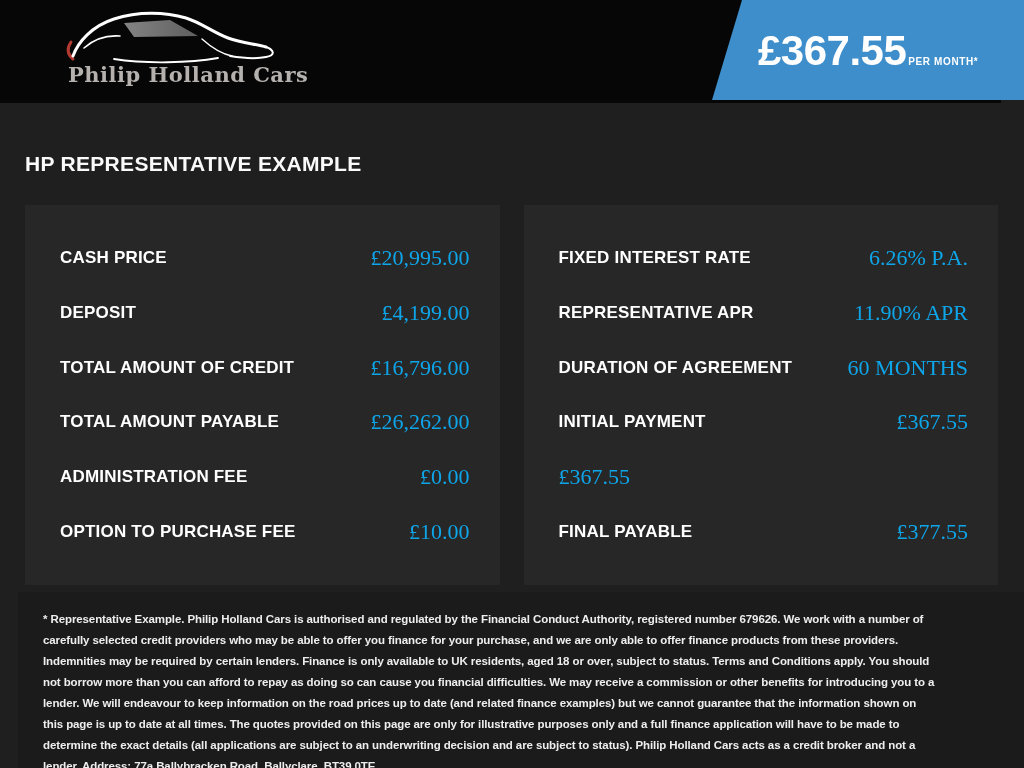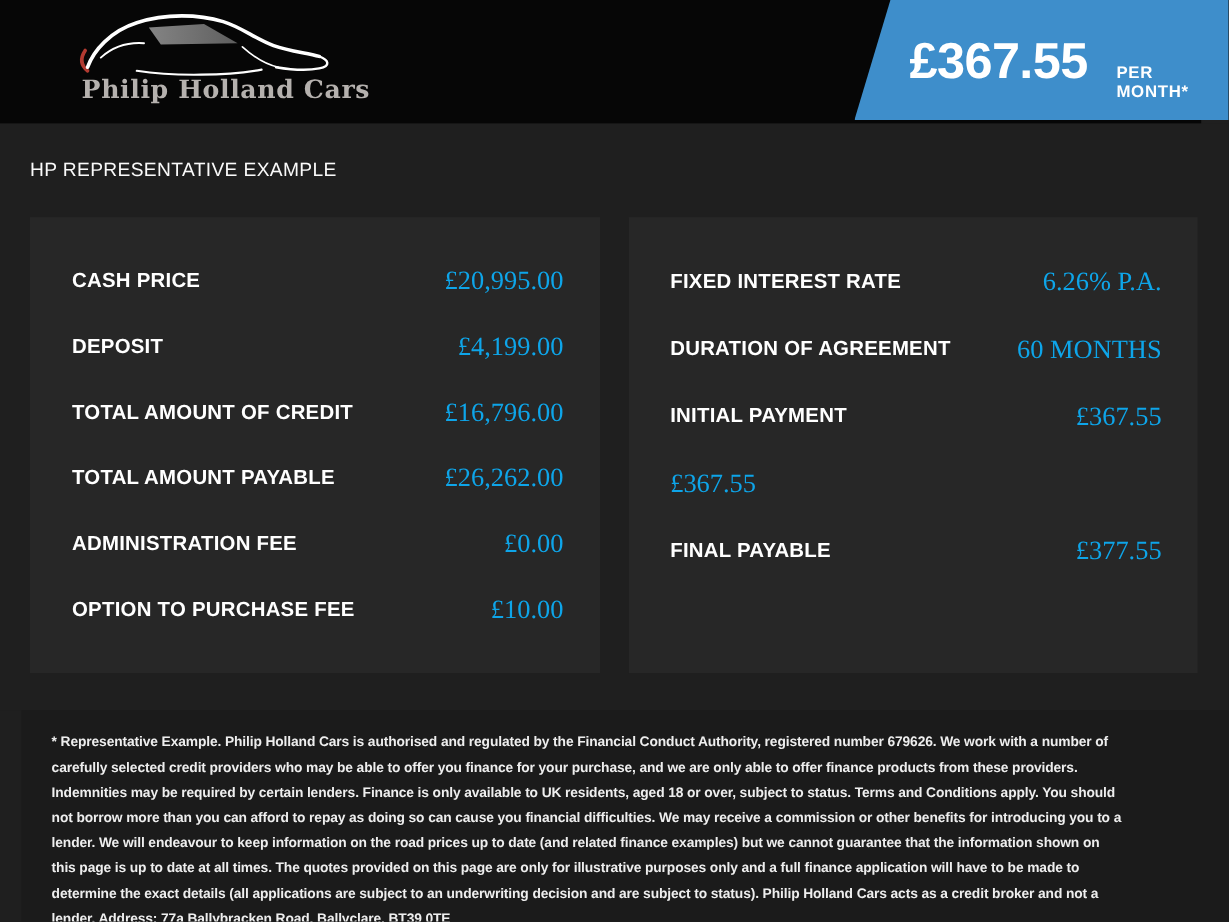--- a/index.html
+++ b/index.html
@@ -47,38 +47,38 @@
   }
   .price-amount {
     color: #ffffff;
     font-size: 42px;
     font-weight: 700;
     line-height: 1;
     letter-spacing: -0.5px;
   }
   .price-period {
     color: #ffffff;
-    font-size: 14px;
+    font-size: 10px;
     font-weight: 700;
     letter-spacing: 0.6px;
-    margin-left: 24px;
+    margin-left: 2px;
   }
 
   
   .content {
     position: absolute;
     left: 0; top: 103px;
     width: 1024px; height: 489px;
     background: #1f1f1f;
   }
   .page-title {
-    margin: 31px 0 0 25px;
+    margin: 49px 0 0 25px;
     color: #fafafa;
-    font-size: 16px;
-    font-weight: 400;
+    font-size: 21px;
+    font-weight: 700;
     letter-spacing: 0.3px;
   }
   .panels {
     display: flex;
     gap: 24px;
     margin: 29px 26px 0 25px;
   }
   .panel {
     flex: 1;
     height: 380px;
@@ -194,20 +194,24 @@
         <span class="finance-value">£10.00</span>
       </div>
     </div>
 
     <div class="panel">
       <div class="finance-row">
         <span class="finance-label">FIXED INTEREST RATE</span>
         <span class="finance-value">6.26% P.A.</span>
       </div>
       <div class="finance-row">
+        <span class="finance-label">REPRESENTATIVE APR</span>
+        <span class="finance-value">11.90% APR</span>
+      </div>
+      <div class="finance-row">
         <span class="finance-label">DURATION OF AGREEMENT</span>
         <span class="finance-value">60 MONTHS</span>
       </div>
       <div class="finance-row">
         <span class="finance-label">INITIAL PAYMENT</span>
         <span class="finance-value">£367.55</span>
       </div>
       <div class="finance-row">
         <span class="finance-value">£367.55</span>
       </div>

